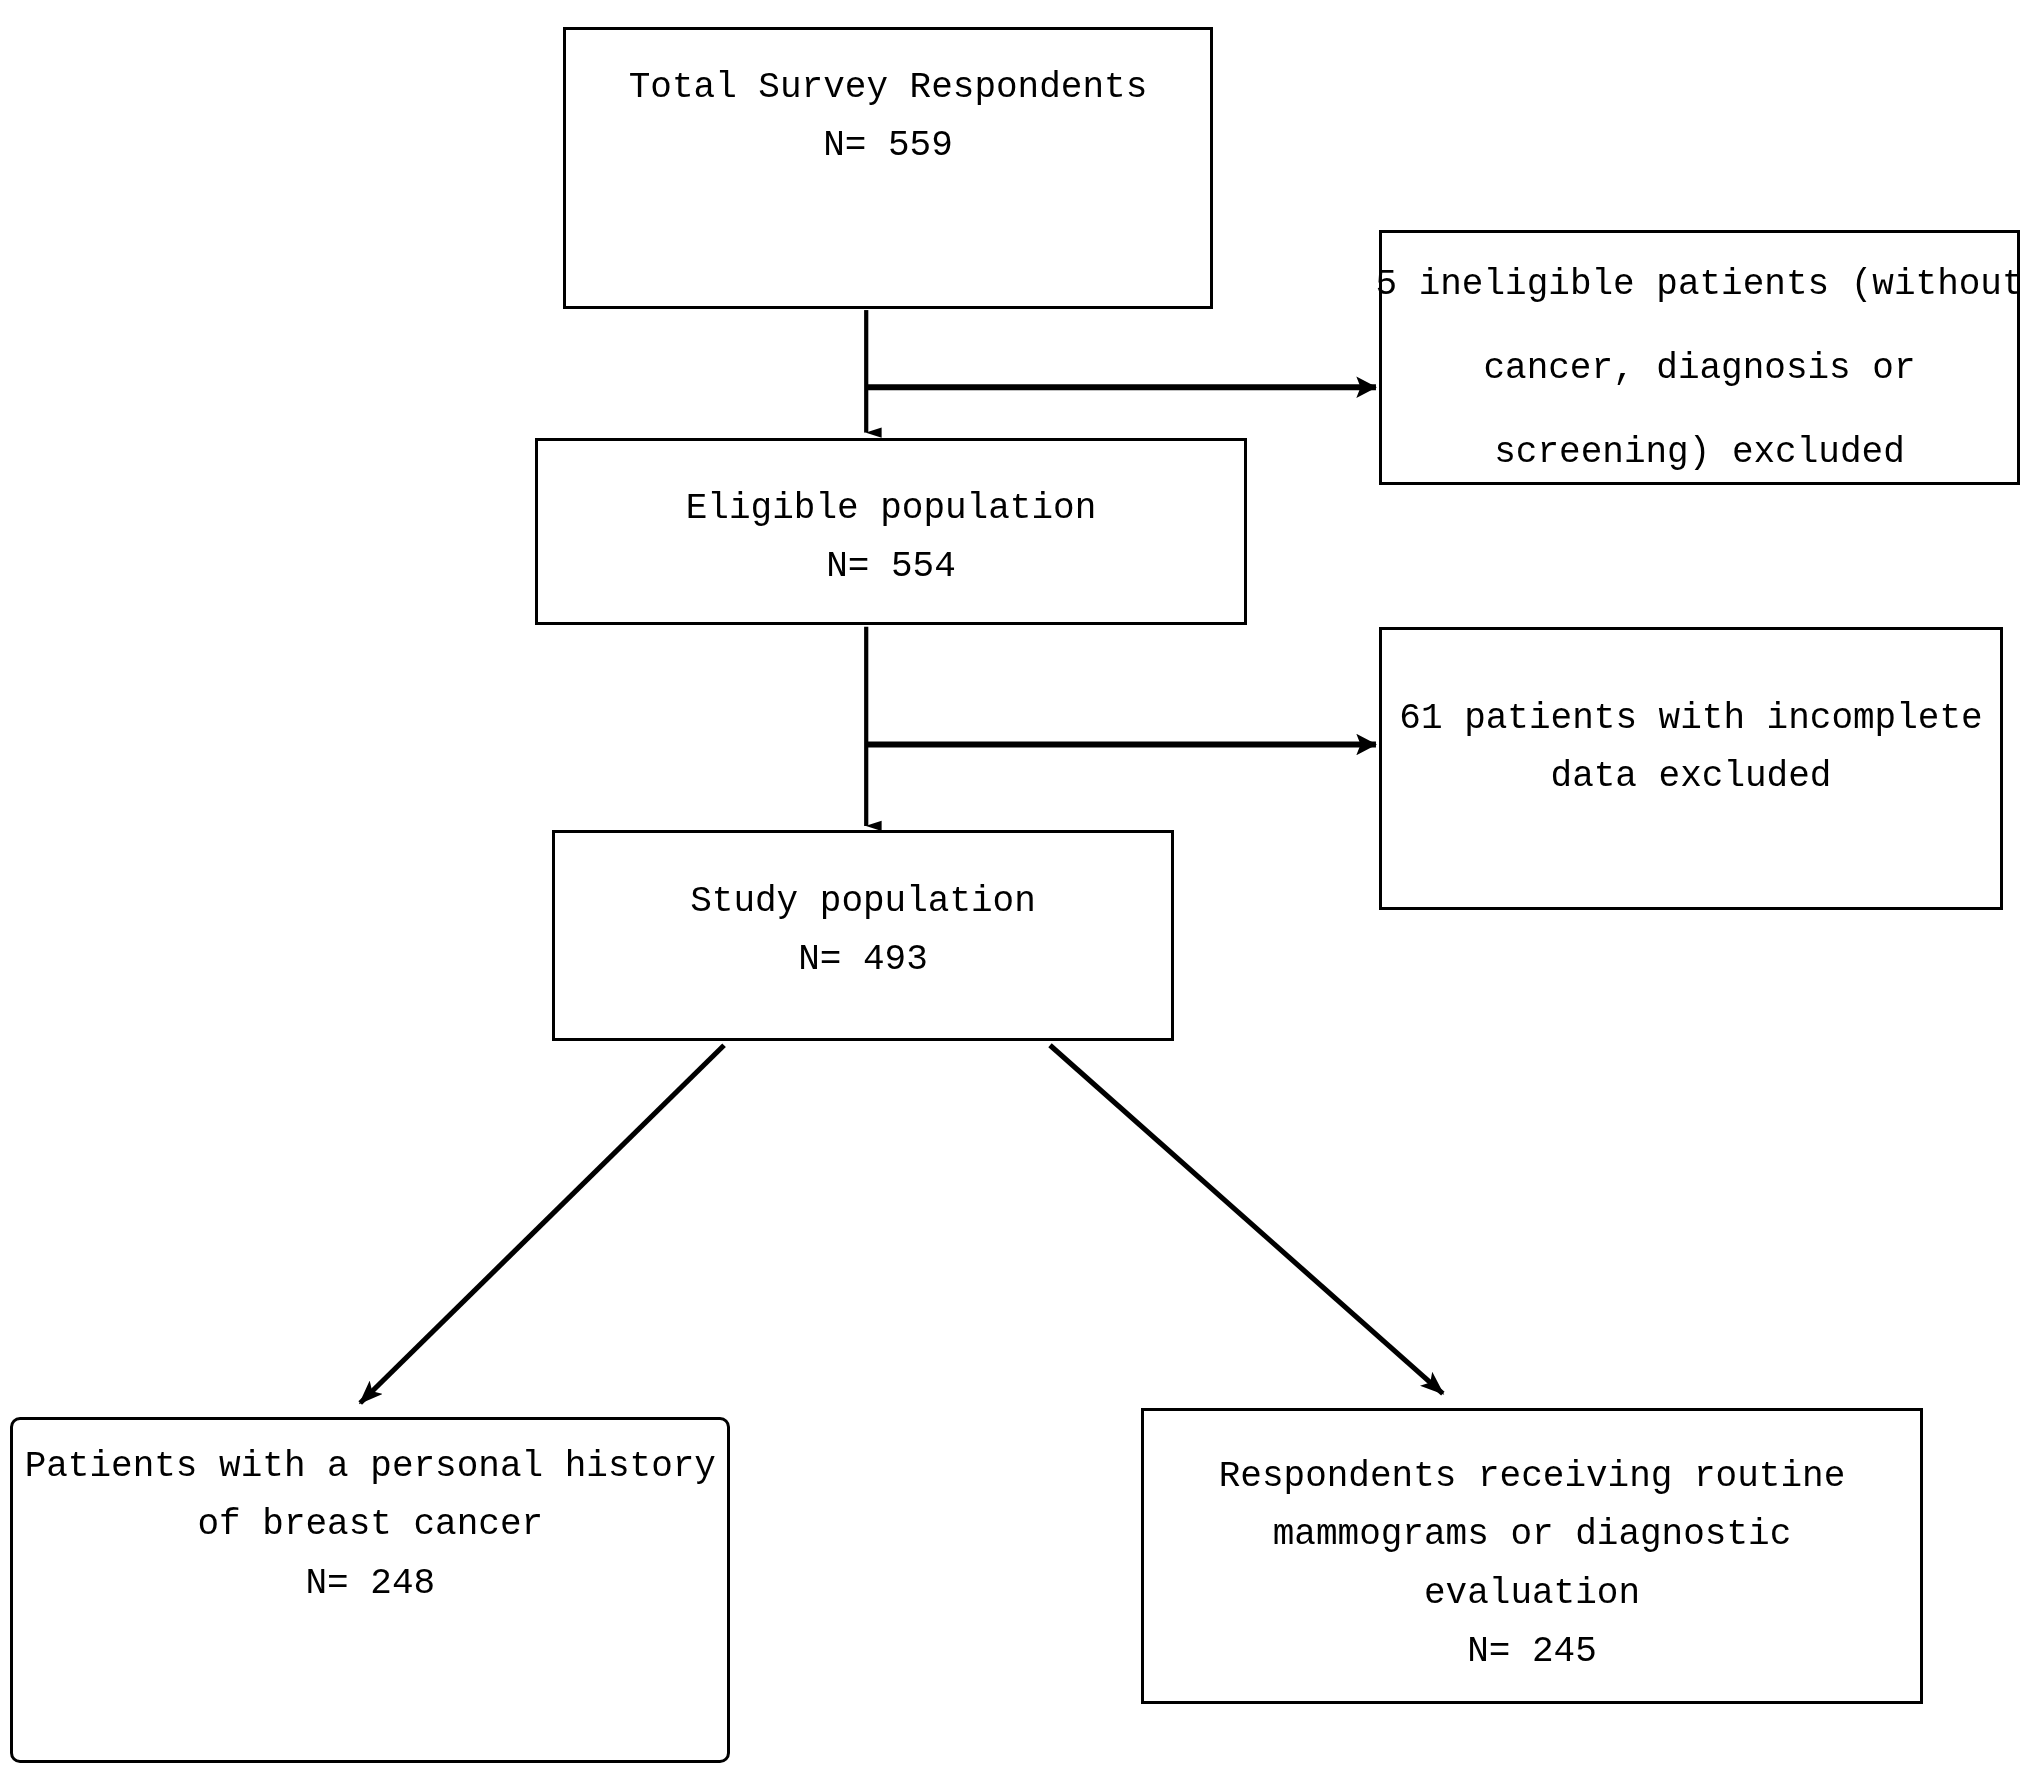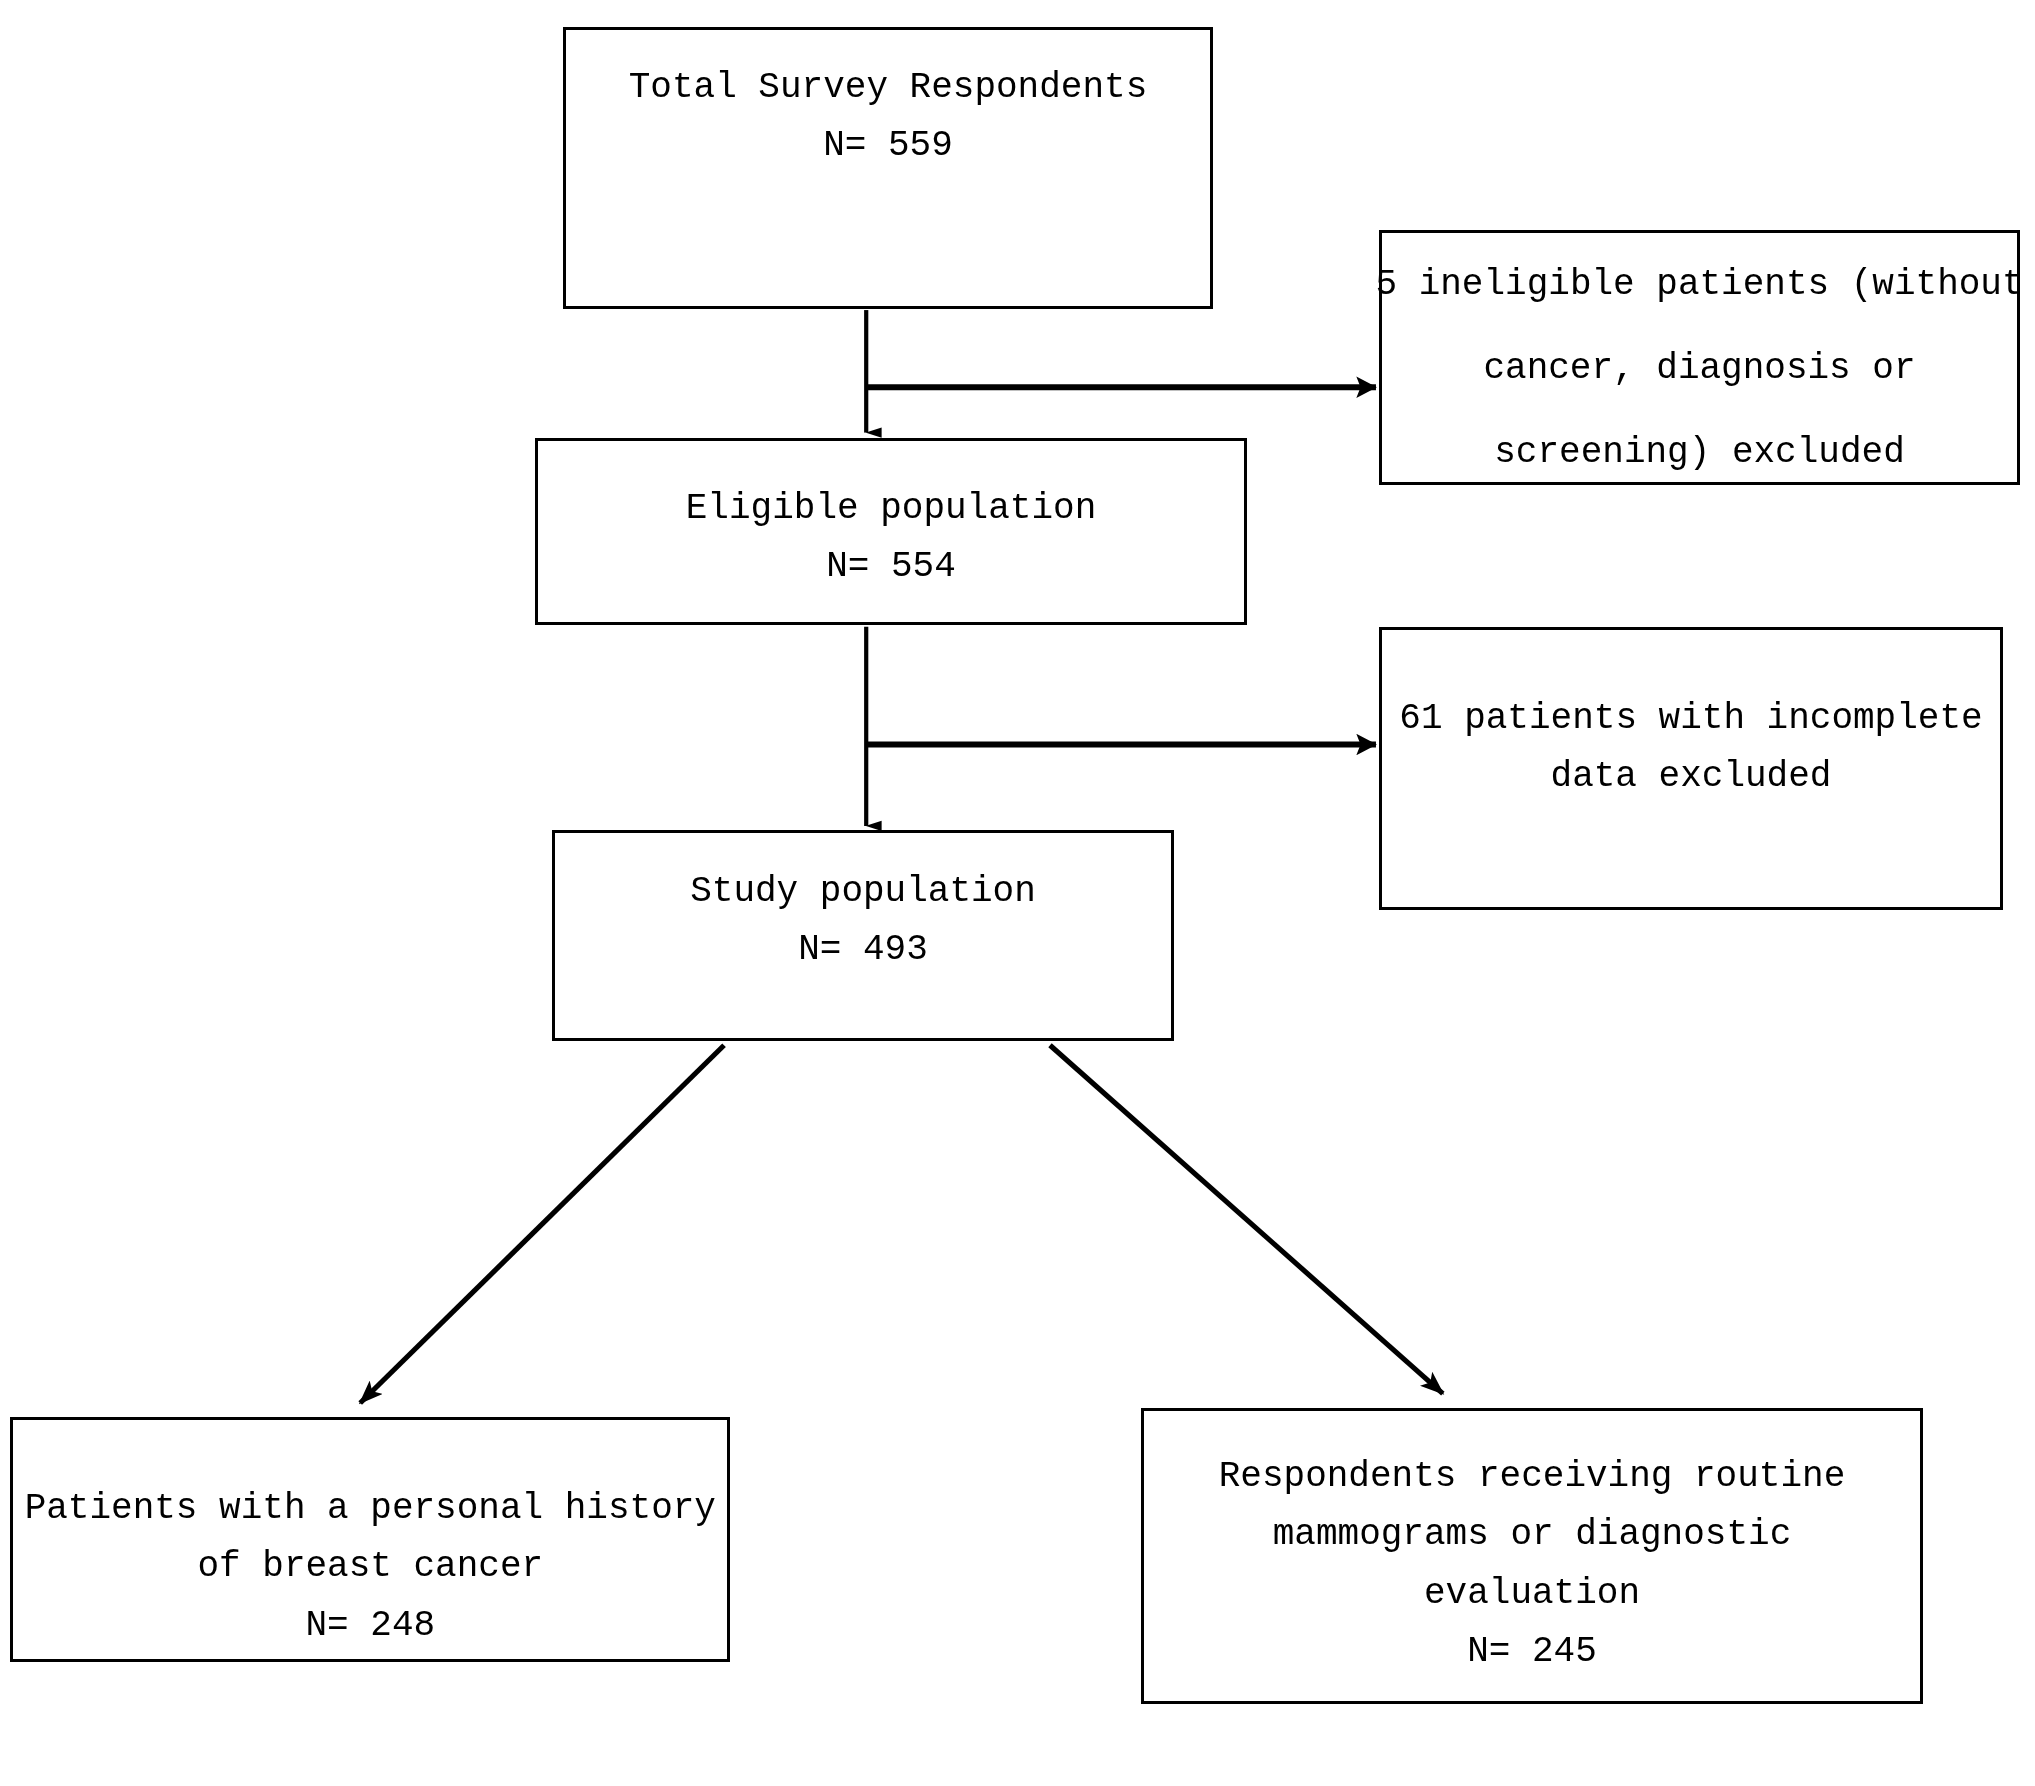--- a/index.html
+++ b/index.html
@@ -43,34 +43,35 @@
   #node-total-respondents {
     left: 563px; top: 27px; width: 650px; height: 282px;
     padding-top: 29px;
   }
   #node-eligible-population {
     left: 535px; top: 438px; width: 712px; height: 187px;
     padding-top: 39px;
   }
   #node-study-population {
     left: 552px; top: 830px; width: 622px; height: 211px;
-    padding-top: 30px;
+    padding-top: 40px;
   }
   #node-excluded-ineligible {
     left: 1379px; top: 230px; width: 641px; height: 255px;
     padding-top: 23.4px;
     justify-content: space-between;
   }
   #node-excluded-incomplete {
     left: 1379px; top: 627px; width: 624px; height: 283px;
     padding-top: 60px;
   }
   #node-personal-history {
-    left: 10.3px; top: 1417px; width: 720px; height: 245px;
-    padding-top: 60px;
+    left: 10.3px; top: 1417px; width: 720px; height: 346px;
+    padding-top: 18px;
+    border-radius: 10px;
   }
   #node-routine-mammograms {
     left: 1141px; top: 1408px; width: 782px; height: 296px;
     padding-top: 37px;
   }
 </style>
 </head>
 <body>
 
 <div id="page">

